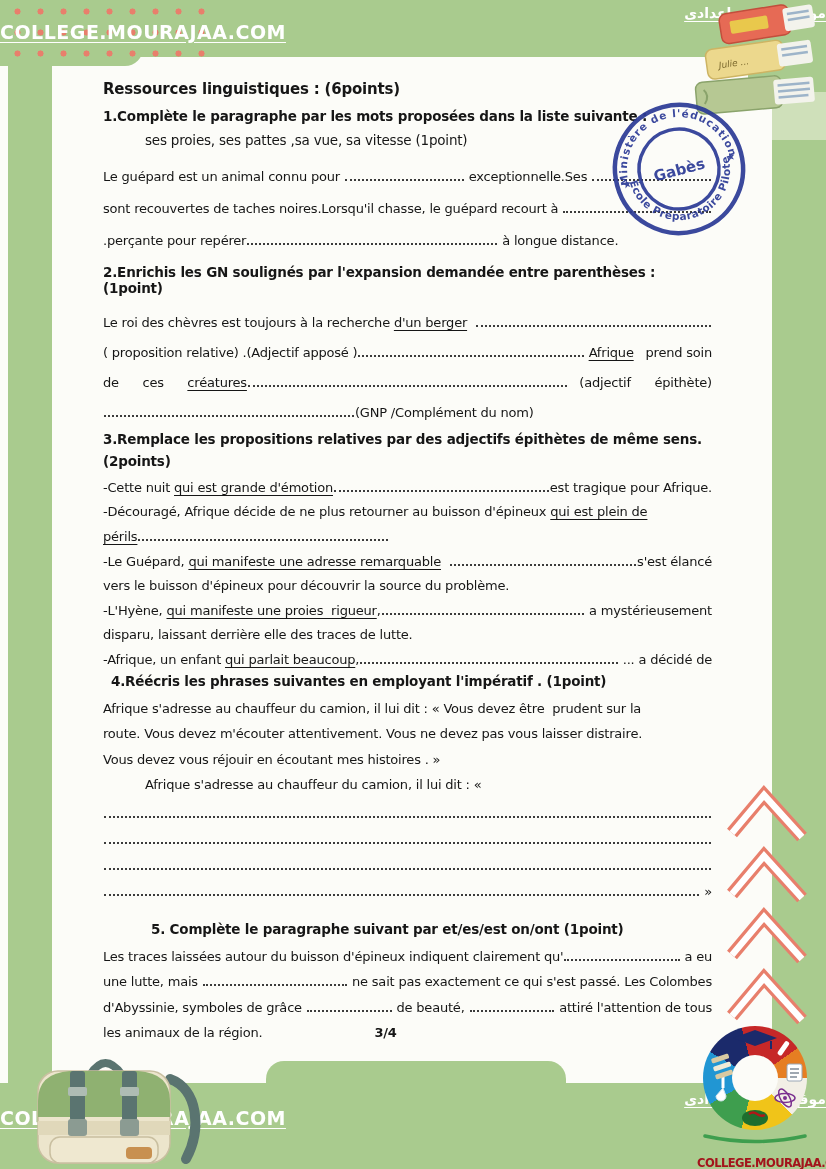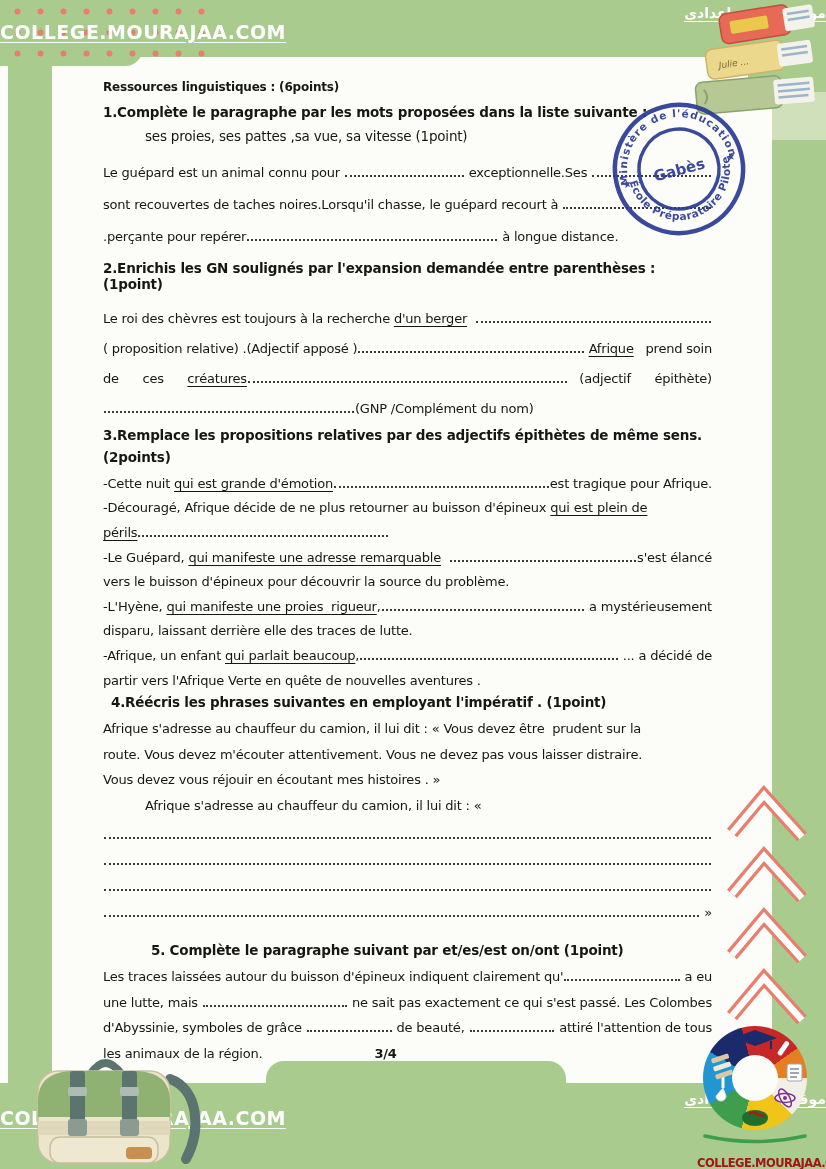--- a/index.html
+++ b/index.html
@@ -18,21 +18,21 @@
   .ftr-tab{position:absolute;left:266px;top:1061px;width:300px;height:30px;background:#a9cb8e;
         border-radius:18px 18px 0 0;z-index:1;}
   
   .banner-text{position:absolute;left:0;width:826px;color:#ffffff;z-index:3;}
   .hdr-text{top:5px;}
   .ftr-text{top:1091px;}
   .arabic{font-size:14px;font-weight:700;text-decoration:underline;text-underline-offset:3px;direction:rtl;}
   .site-url{font-size:19px;font-weight:700;letter-spacing:.5px;text-decoration:underline;text-underline-offset:3px;}
   
   .content{position:absolute;left:103px;top:80px;width:609px;z-index:2;font-size:13px;letter-spacing:-.2px;}
-  .rl{font-weight:700;font-size:12px;margin-bottom:10px;}
+  .rl{font-weight:700;font-size:15px;margin-bottom:10px;}
   .title{font-weight:700;font-size:13.5px;}
   .wordlist{font-weight:400;font-size:13.5px;padding-left:42px;margin:8px 0 6px 0;}
   .line{display:flex;align-items:flex-end;overflow:hidden;}
   .seg{white-space:pre;line-height:1.25;padding-bottom:1px;text-align:right;}
   .seg.u{text-decoration:underline;text-decoration-thickness:1.3px;text-underline-offset:2.5px;}
   .dotfill{flex:1 1 auto;border-bottom:2px dotted #3b3b3b;margin:0 1px 5px 1px;}
   .dotfill.short{flex:0 0 250px;}
   .lineseg{display:contents;}
   .s1 .line{height:32px;}
   .s2{margin-top:14px;} .s2 .title{margin-bottom:6px;} .s2 .line{height:30px;}
@@ -178,23 +178,20 @@
         </div>
       <div class="line">
           <span class="lineseg"><span class="seg">-L'Hyène, </span><span class="seg u">qui manifeste une proies  rigueur</span><span class="seg">,</span><span class="dotfill"></span><span class="seg"> a mystérieusement</span></span>
         </div>
       <div class="line">
           <span class="lineseg"><span class="seg">disparu, laissant derrière elle des traces de lutte.</span></span>
         </div>
       <div class="line">
           <span class="lineseg"><span class="seg">-Afrique, un enfant </span><span class="seg u">qui parlait beaucoup</span><span class="seg">,</span><span class="dotfill"></span><span class="seg"> ... a décidé de</span></span>
         </div>
-      <div class="line">
-          <span class="lineseg"><span class="seg">partir vers l'Afrique Verte en quête de nouvelles aventures .</span></span>
-        </div>
     </div>
 
     <div class="s4">
       <div class="title">4.Réécris les phrases suivantes  en employant l'impératif . (1point)</div>
       <div class="line">
           <span class="lineseg"><span class="seg">Afrique s'adresse au chauffeur du camion, il lui dit : « Vous devez être  prudent sur la</span></span>
         </div>
       <div class="line">
           <span class="lineseg"><span class="seg">route. Vous devez m'écouter attentivement. Vous ne devez pas vous laisser distraire.</span></span>
         </div>

